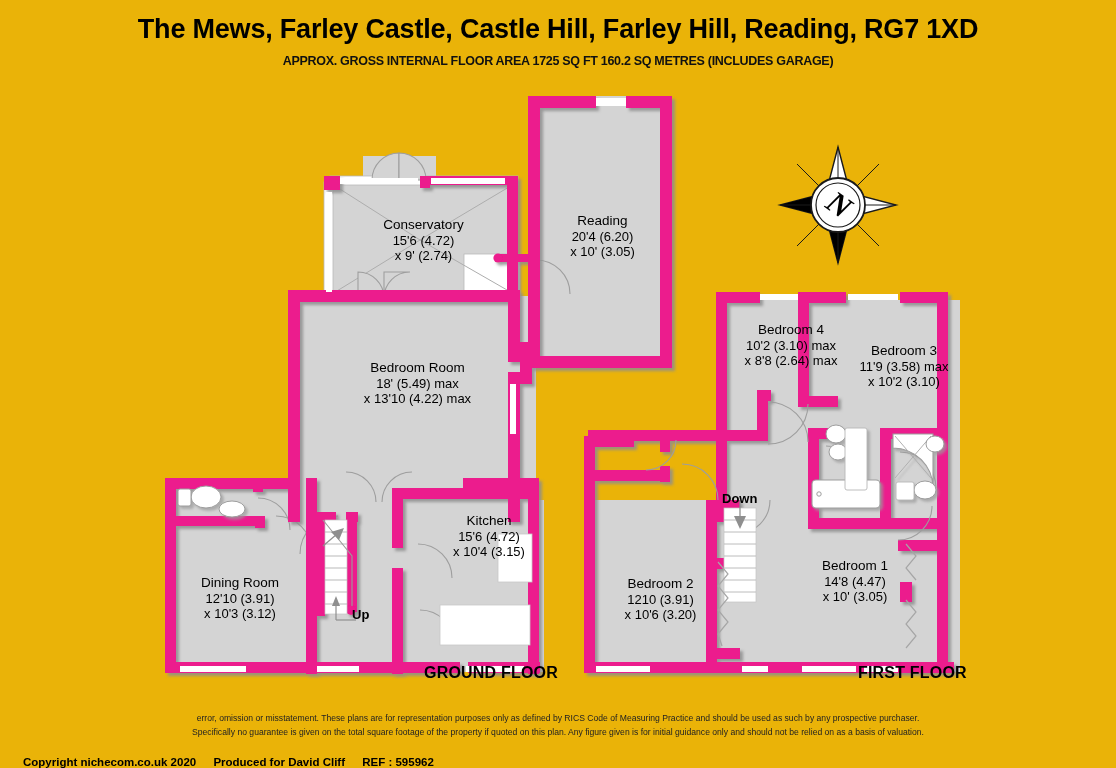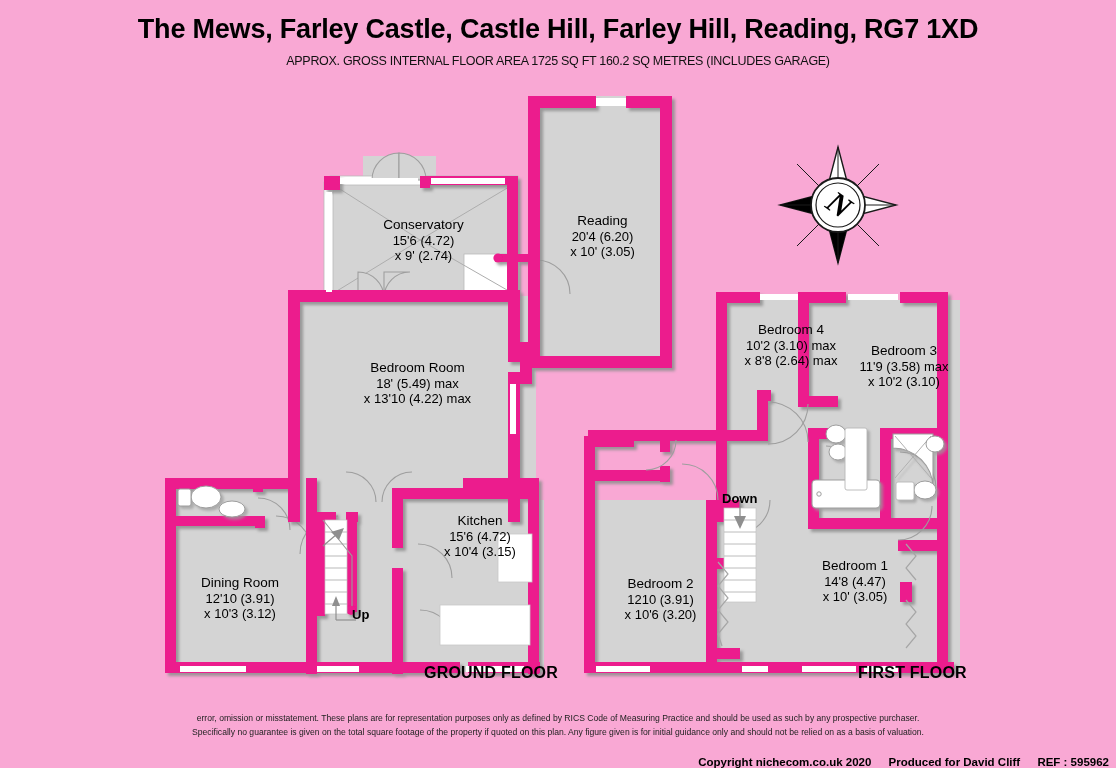--- a/index.html
+++ b/index.html
@@ -12,40 +12,40 @@
     width: 1116px; height: 768px;
     font-family: "Liberation Sans", sans-serif;
     color: #000000;
     position: relative;
     overflow: hidden;
   }
   #page {
     position: relative;
     width: 1116px;
     height: 768px;
-    background: #f9a8d4;
+    background: #eab308;
   }
 
   
   #title {
     position: absolute;
     top: 14px; left: 0; right: 0;
     text-align: center;
     font-size: 27px;
     font-weight: bold;
     letter-spacing: -0.2px;
     color: #000;
     white-space: nowrap;
   }
   #subtitle {
     position: absolute;
     top: 54px; left: 0; right: 0;
     text-align: center;
     font-size: 12.5px;
-    font-weight: normal;
+    font-weight: bold;
     letter-spacing: -0.3px;
     color: #111;
   }
 
   
   #plan {
     position: absolute;
     top: 0; left: 0;
     width: 1116px; height: 768px;
   }
@@ -93,23 +93,23 @@
     top: 712px;
     width: 880px;
     text-align: center;
     font-size: 8.6px;
     line-height: 1.62;
     color: #222;
   }
   #disclaimer p { margin: 0; }
   #copyright {
     position: absolute;
-    left: 0; right: 0;
+    left: 16px; right: 0;
     top: 756px;
-    text-align: right;
+    text-align: left;
     font-size: 11.5px;
     font-weight: bold;
     color: #000;
     white-space: nowrap;
   }
   #copyright span { margin: 0 7px; }
 </style>
 </head>
 <body>
 
@@ -456,21 +456,21 @@
     <span class="rdim">20'4 (6.20)</span>
     <span class="rdim">x 10' (3.05)</span>
   </div>
 
   <div class="room-label" style="left:330px; top:360px; width:175px;">
     <span class="rname">Bedroom Room</span>
     <span class="rdim">18' (5.49) max</span>
     <span class="rdim">x 13'10 (4.22) max</span>
   </div>
 
-  <div class="room-label" style="left:405px; top:513px; width:150px;">
+  <div class="room-label" style="left:414px; top:513px; width:150px;">
     <span class="rname">Kitchen</span>
     <span class="rdim">15'6 (4.72)</span>
     <span class="rdim">x 10'4 (3.15)</span>
   </div>
 
   <div class="room-label" style="left:165px; top:575px; width:150px;">
     <span class="rname">Dining Room</span>
     <span class="rdim">12'10 (3.91)</span>
     <span class="rdim">x 10'3 (3.12)</span>
   </div>

